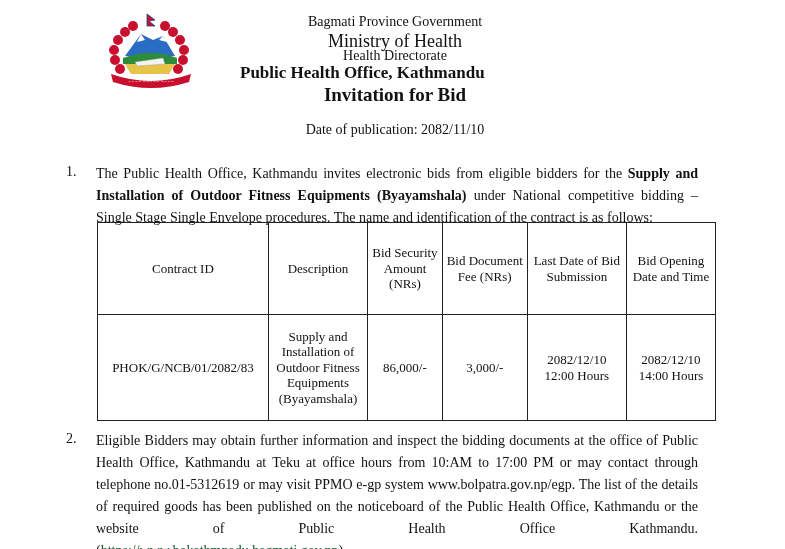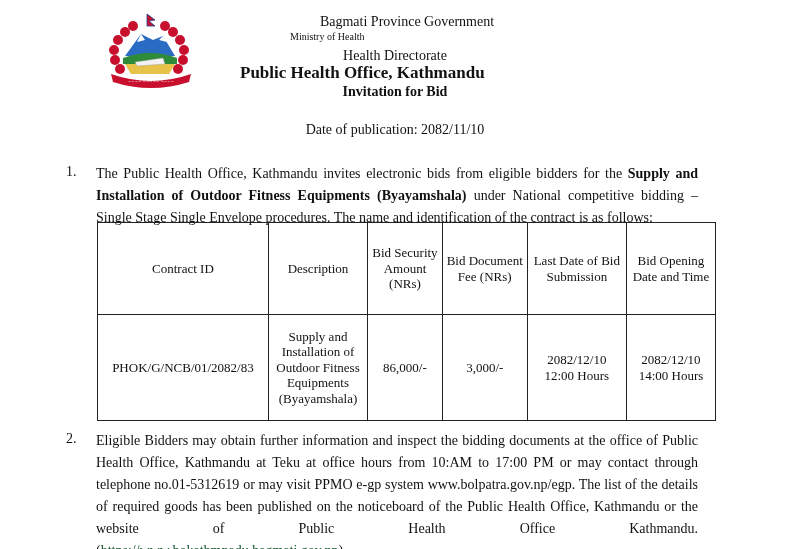--- a/index.html
+++ b/index.html
@@ -1,25 +1,25 @@
 <!DOCTYPE html>
 <html><head>
 <meta charset="utf-8">
 <style>
   html, body { margin: 0; padding: 0; background: #ffffff; }
   body {
     width: 785px; height: 549px; overflow: hidden; position: relative;
     font-family: "Liberation Serif", "DejaVu Serif", serif; color: #111;
   }
   .emblem { position: absolute; left: 103px; top: 12px; width: 96px; height: 80px; }
-  .l1 { position: absolute; top: 14px; left: 302px; width: 210px; text-align: center; font-size: 14px; }
-  .l2 { position: absolute; top: 31px; left: 290px; width: 210px; text-align: left; font-size: 10px; }
+  .l1 { position: absolute; top: 14px; left: 290px; width: 210px; text-align: center; font-size: 14px; }
+  .l2 { position: absolute; top: 31px; left: 290px; width: 210px; text-align: center; font-size: 18px; }
   .l3 { position: absolute; top: 48px; left: 290px; width: 210px; text-align: center; font-size: 14px; }
   .office { position: absolute; top: 63px; left: 240px; width: 310px; text-align: left; font-size: 17px; font-weight: bold; }
-  .ifb { position: absolute; top: 84px; left: 290px; width: 210px; text-align: center; font-size: 14px; font-weight: bold; }
+  .ifb { position: absolute; top: 84px; left: 290px; width: 210px; text-align: center; font-size: 19px; font-weight: bold; }
   .pubdate { position: absolute; top: 122px; left: 270px; width: 250px; text-align: center; font-size: 14px; font-family: Liberation Serif, serif; }
   .para { position: absolute; left: 96px; width: 602px; font-size: 14px; line-height: 22px; text-align: justify; }
   .num { position: absolute; left: 66px; font-size: 14px; line-height: 17px; }
   .p1 { top: 163px; }
   .n1 { top: 163px; }
   .p2 { top: 430px; }
   .n2 { top: 430px; }
   .p2 .last { text-align-last: justify; }
   table.bids {
     position: absolute; left: 97px; top: 222px; width: 619px;

